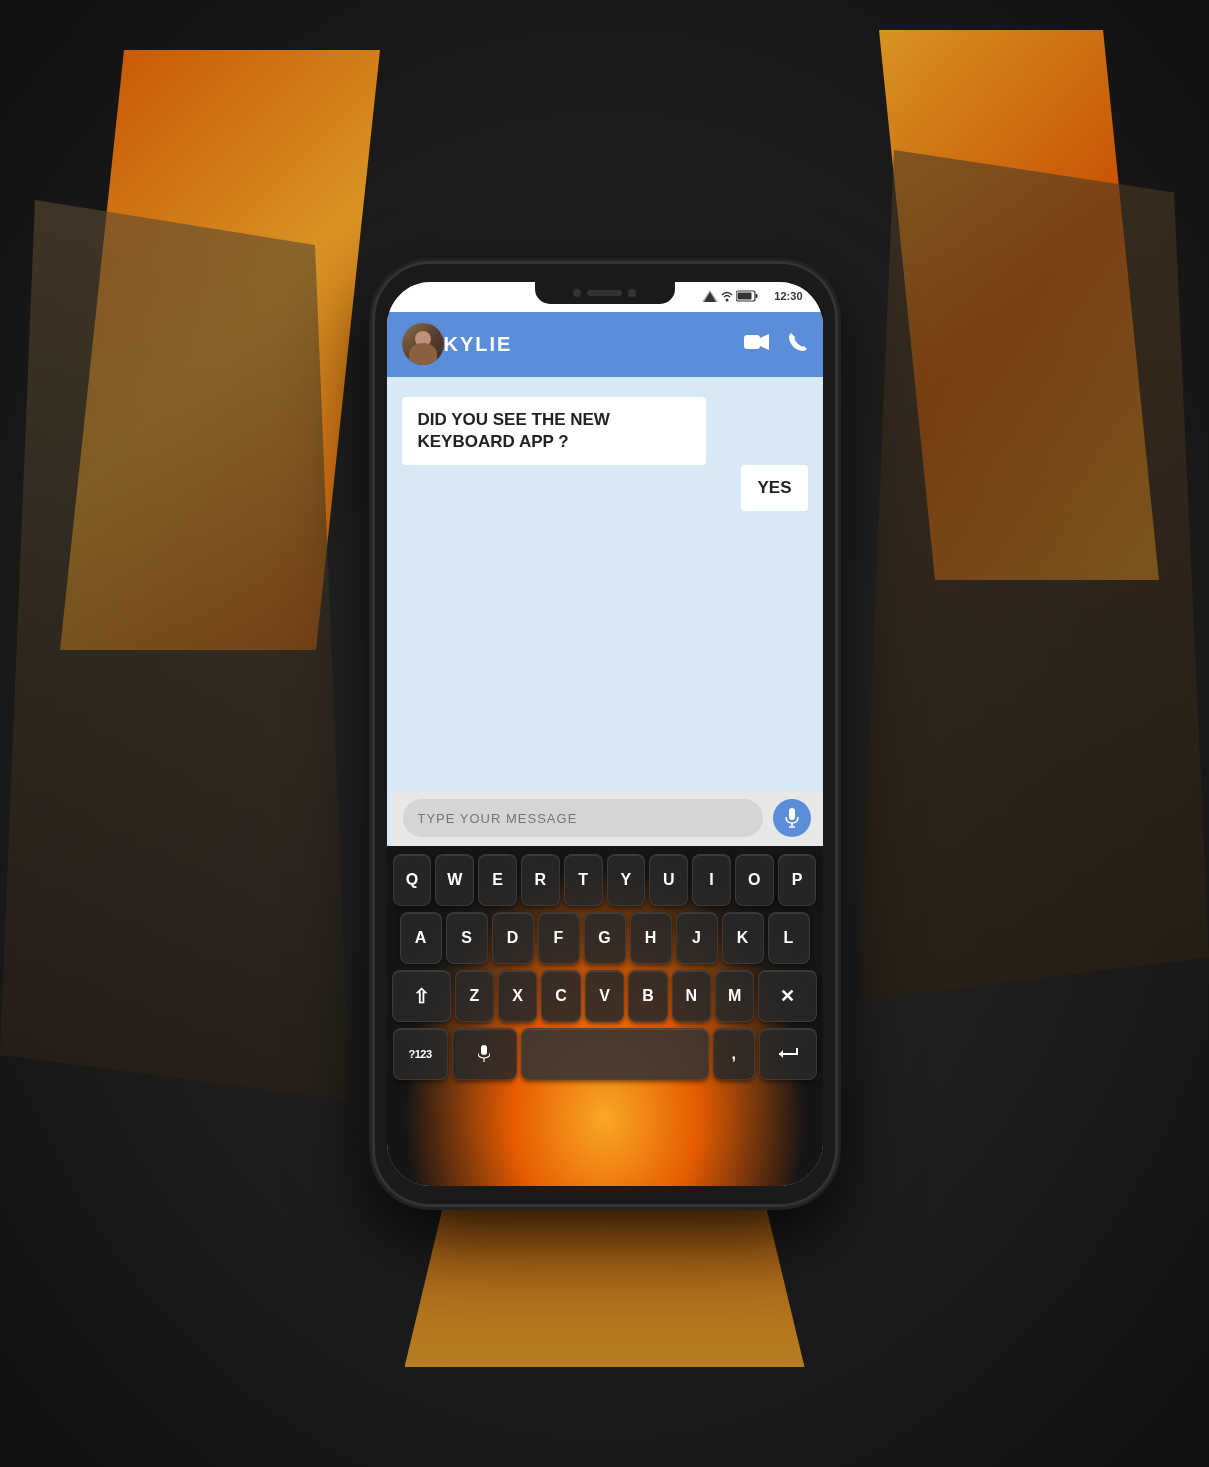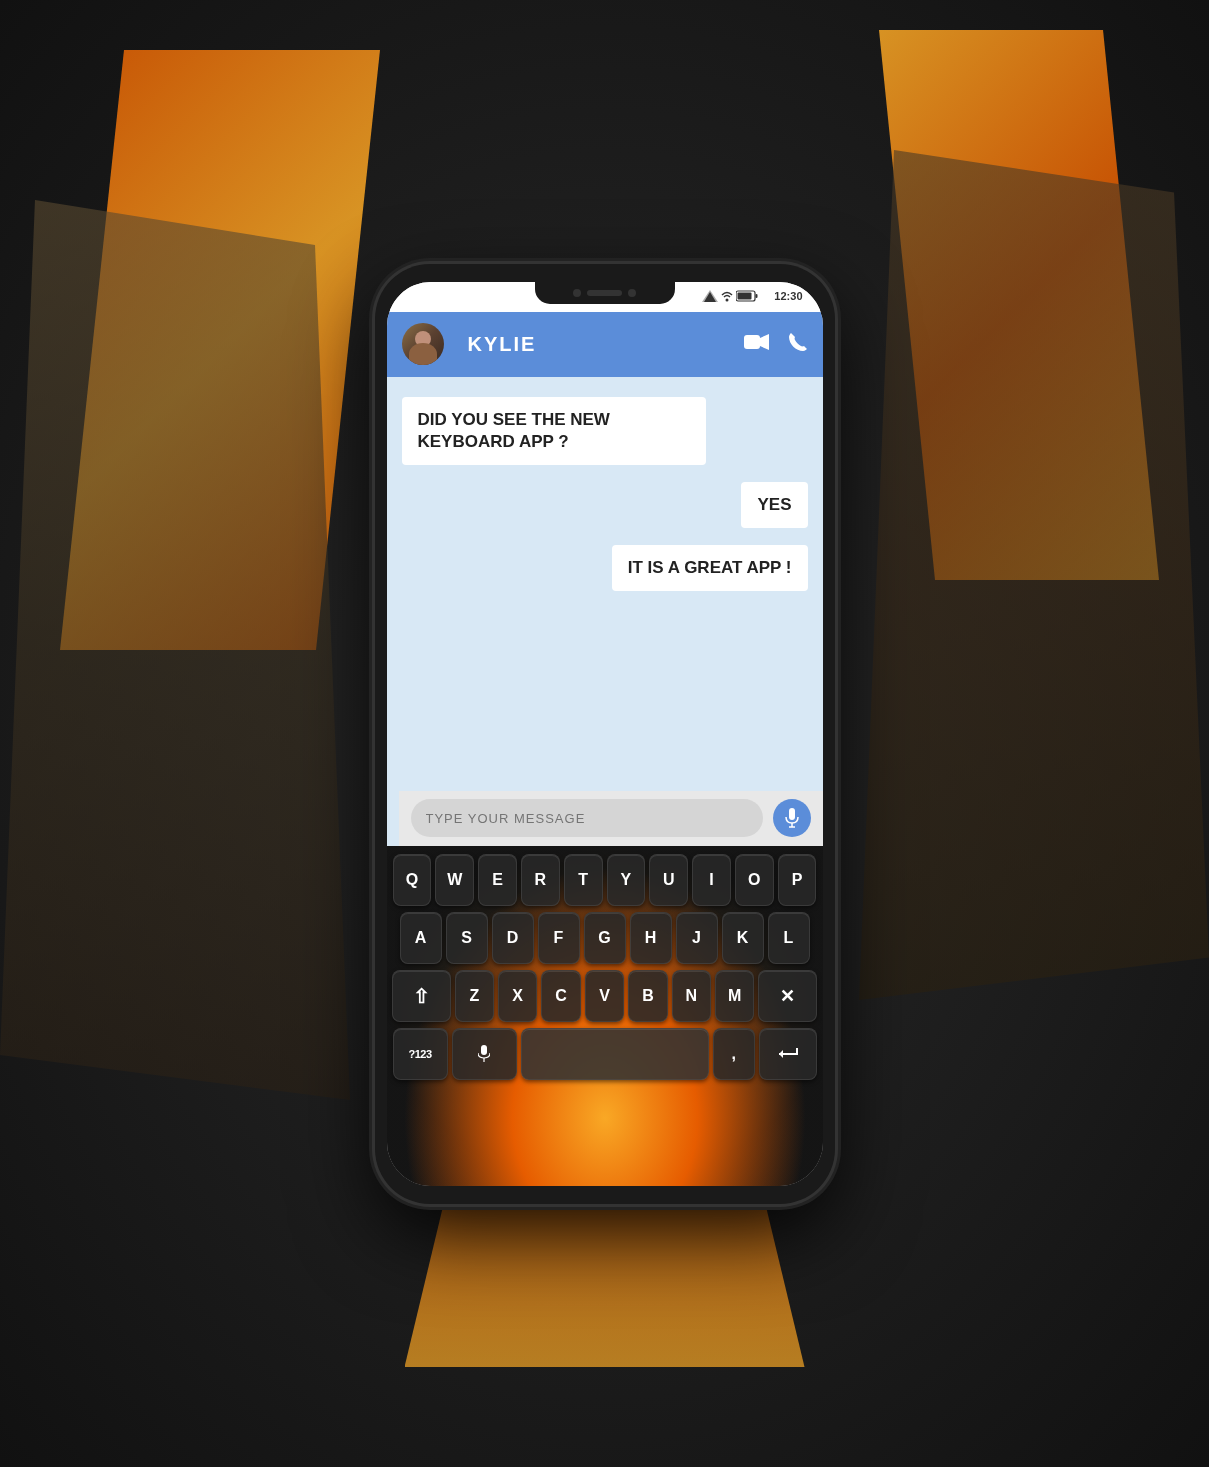--- a/index.html
+++ b/index.html
@@ -180,21 +180,21 @@
     .chat-header {
       position: absolute;
       top: 30px;
       left: 0;
       right: 0;
       height: 65px;
       background: #5b8dd9;
       display: flex;
       align-items: center;
       padding: 0 15px;
-      gap: 24px;
+      gap: 0;
     }
 
     .avatar {
       width: 42px;
       height: 42px;
       border-radius: 50%;
       background: linear-gradient(135deg, #8b6f47 0%, #5a4030 50%, #3a2a20 100%);
       overflow: hidden;
       position: relative;
       flex-shrink: 0;
@@ -247,21 +247,21 @@
     .chat-area {
       position: absolute;
       top: 95px;
       left: 0;
       right: 0;
       bottom: 340px;
       background: #d8e8f5;
       padding: 20px 15px;
       display: flex;
       flex-direction: column;
-      gap: 17px;
+      gap: 0;
     }
 
     .msg-bubble {
       max-width: 75%;
       padding: 12px 16px;
       border-radius: 4px;
       font-size: 17px;
       font-weight: bold;
       line-height: 1.3;
       color: #222;
@@ -278,21 +278,21 @@
       background: white;
       border-top-right-radius: 4px;
       align-self: flex-end;
       text-transform: uppercase;
     }
 
     
     .input-bar {
       position: absolute;
       bottom: 340px;
-      left: 12px;
+      left: 4px;
       right: 0;
       height: 55px;
       background: #e8e8e8;
       display: flex;
       align-items: center;
       padding: 0 12px;
       gap: 10px;
     }
 
     .message-input {
@@ -481,21 +481,20 @@
             <svg width="20" height="20" viewBox="0 0 20 20" fill="white">
               <path d="M3,1 C3,1 1,3 1,5 C1,12 8,19 15,19 C17,19 19,17 19,17 L16,14 C16,14 14,15 13,14 C11,13 8,10 7,8 C6,7 7,5 7,5 Z"></path>
             </svg>
           </span>
         </div>
       </div>
 
       <div class="chat-area">
         <div class="msg-bubble msg-received">DID YOU SEE THE NEW KEYBOARD APP ?</div>
         <div class="msg-bubble msg-sent">YES</div>
-        <div class="msg-bubble msg-sent">IT IS A GREAT APP !</div>
       </div>
 
       <div class="input-bar">
         <input class="message-input" readonly="" placeholder="TYPE YOUR MESSAGE" style="">
         <div class="mic-btn">
           <svg width="14" height="20" viewBox="0 0 14 20" fill="white">
             <rect x="4" y="0" width="6" height="12" rx="3"></rect>
             <path d="M1,9 C1,13.4 4,15 7,15 C10,15 13,13.4 13,9" stroke="white" fill="none" stroke-width="1.5"></path>
             <line x1="7" y1="15" x2="7" y2="19" stroke="white" stroke-width="1.5"></line>
             <line x1="4" y1="19" x2="10" y2="19" stroke="white" stroke-width="1.5"></line>

